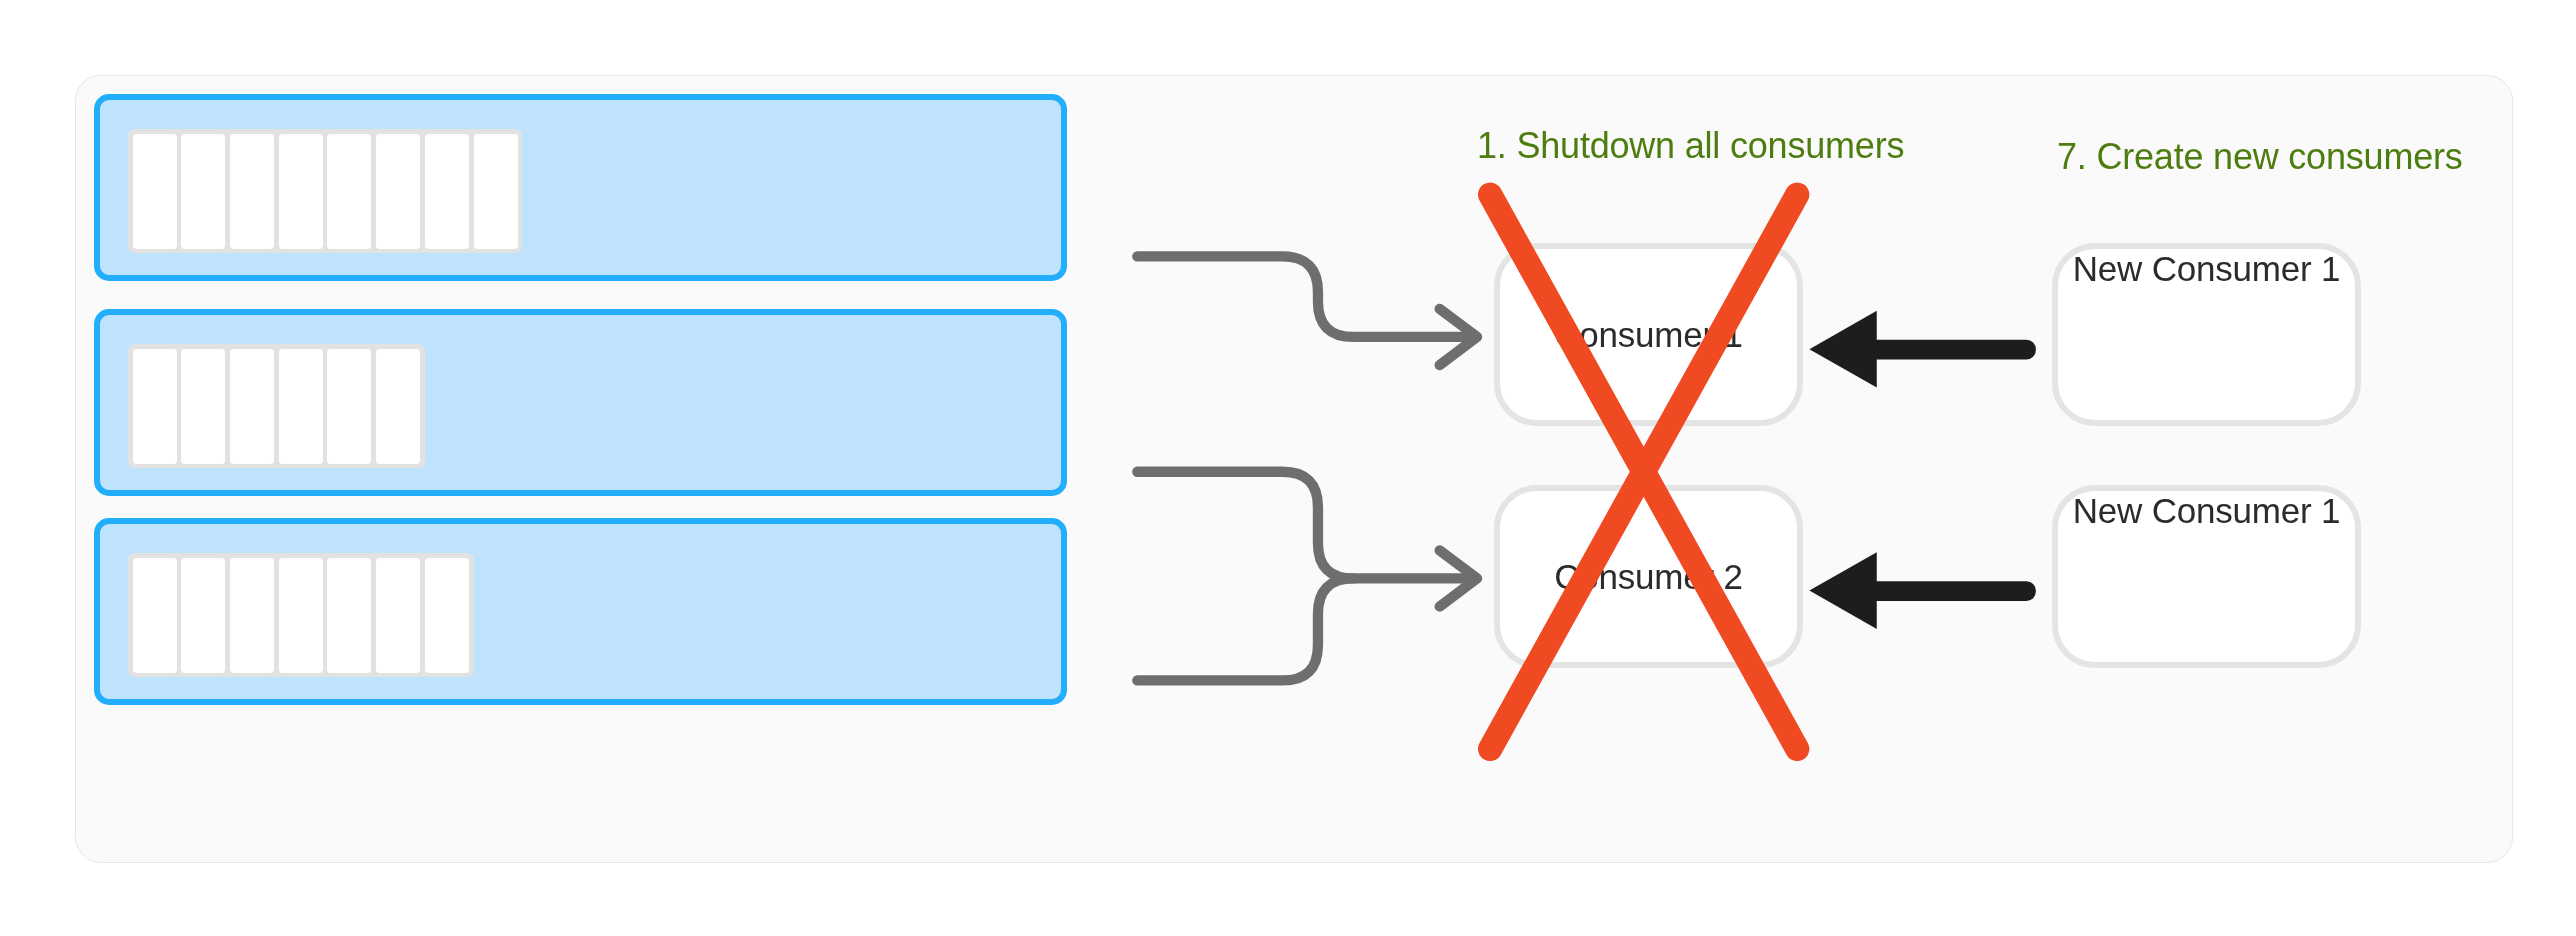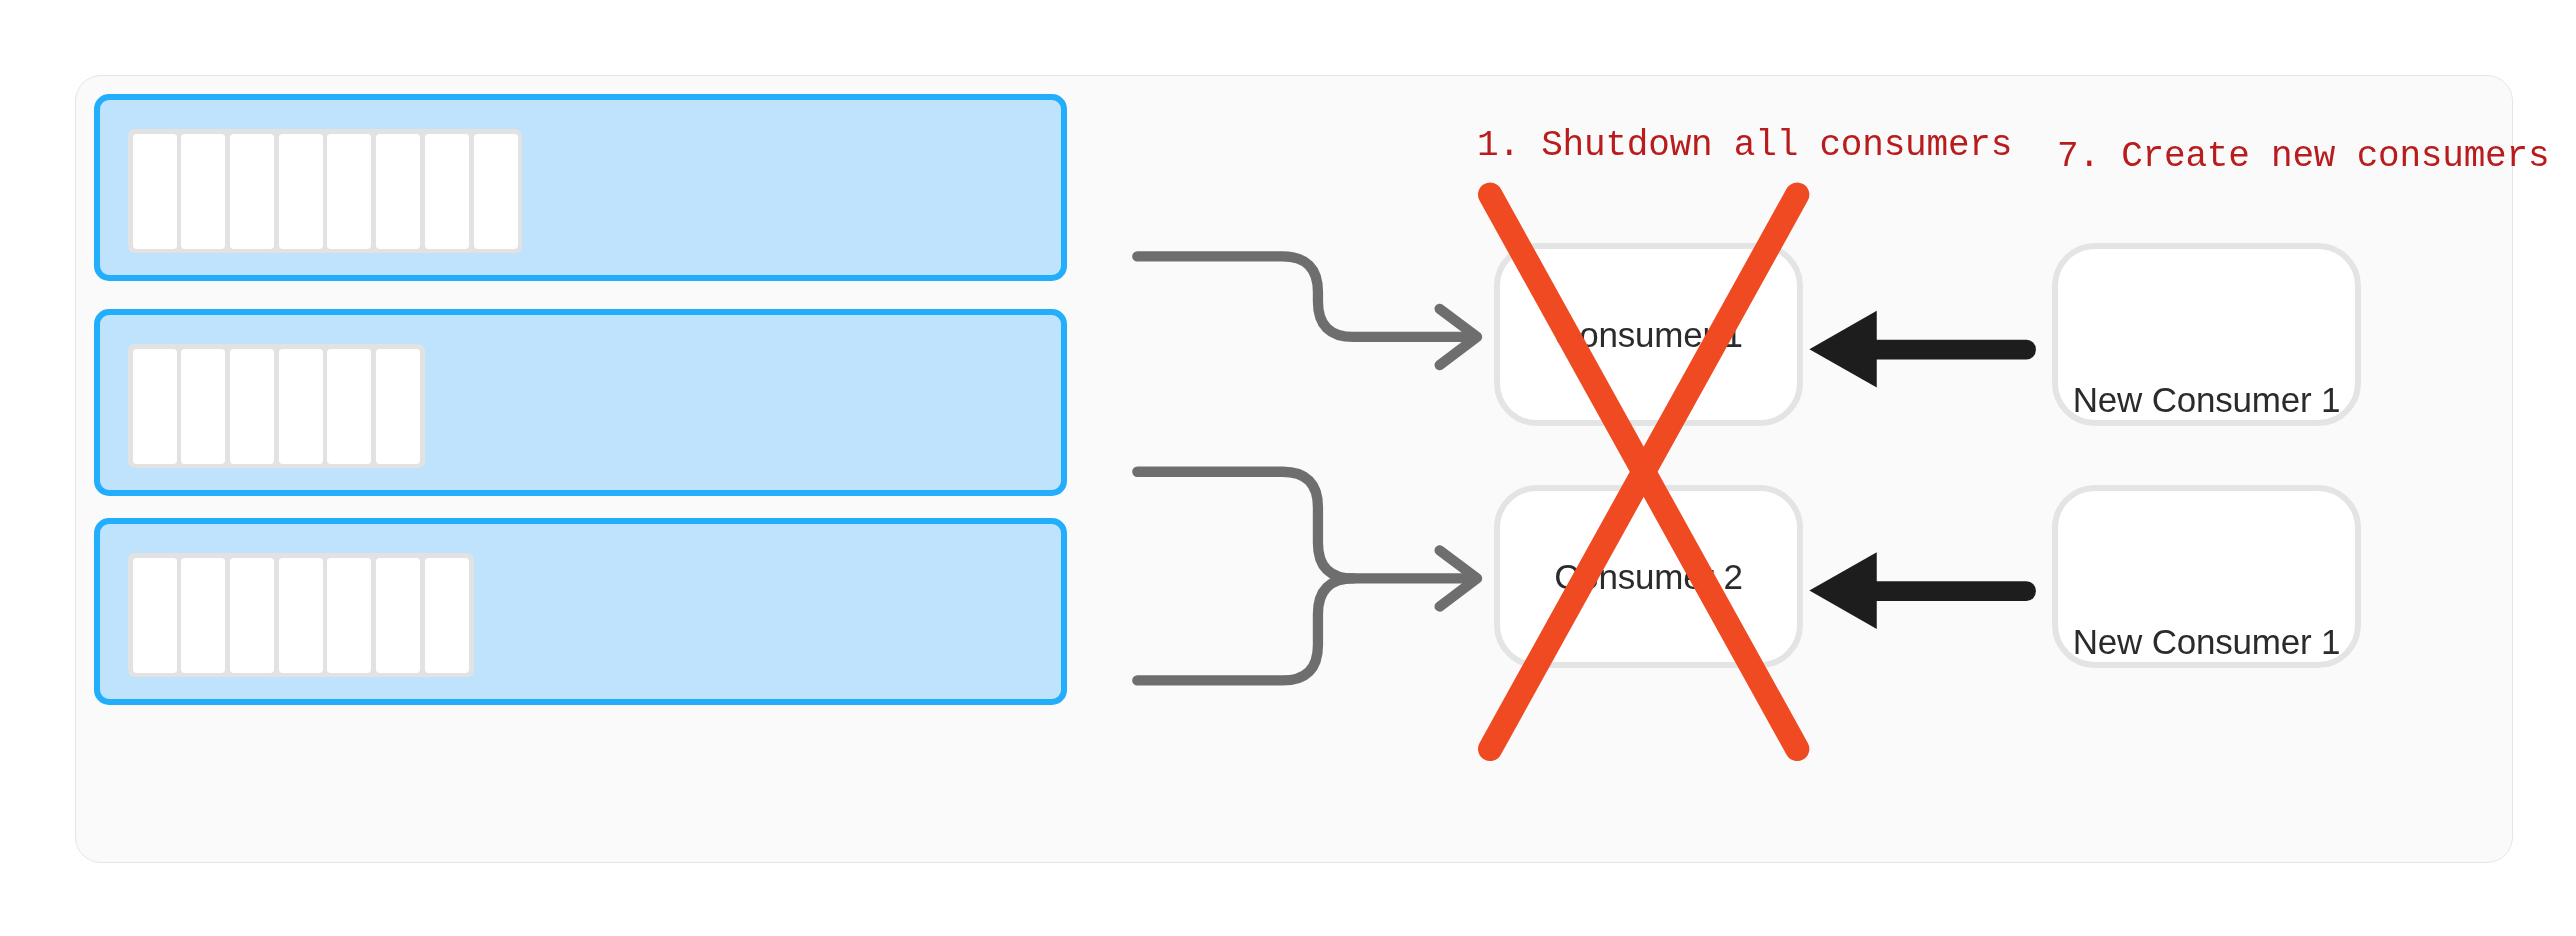--- a/index.html
+++ b/index.html
@@ -81,40 +81,40 @@
   
   .new-consumer-box {
     position: absolute;
     left: 2052px;
     width: 309px;
     height: 183px;
     background: #ffffff;
     border: 6.6px solid #e4e4e4;
     border-radius: 43px;
     display: flex;
-    align-items: flex-end;
+    align-items: flex-start;
     justify-content: center;
   }
   #new-consumer-0 { top: 243px; }
   #new-consumer-1 { top: 485px; }
 
   .box-label {
     font-size: 35px;
     color: #2b2b2b;
     font-family: "Liberation Sans", sans-serif;
     white-space: nowrap;
     letter-spacing: -0.2px;
   }
 
   
   .step-caption {
     position: absolute;
     font-size: 36px;
-    color: #b91c1c;
-    font-family: Liberation Mono, monospace;
+    color: #4d7c0f;
+    font-family: Liberation Sans, sans-serif;
     white-space: nowrap;
     letter-spacing: -0.2px;
   }
   #step-caption-0 { left: 1477px; top: 125px; }
   #step-caption-1 { left: 2057px; top: 136px; }
 
   
   .overlay {
     position: absolute;
     left: 0;

